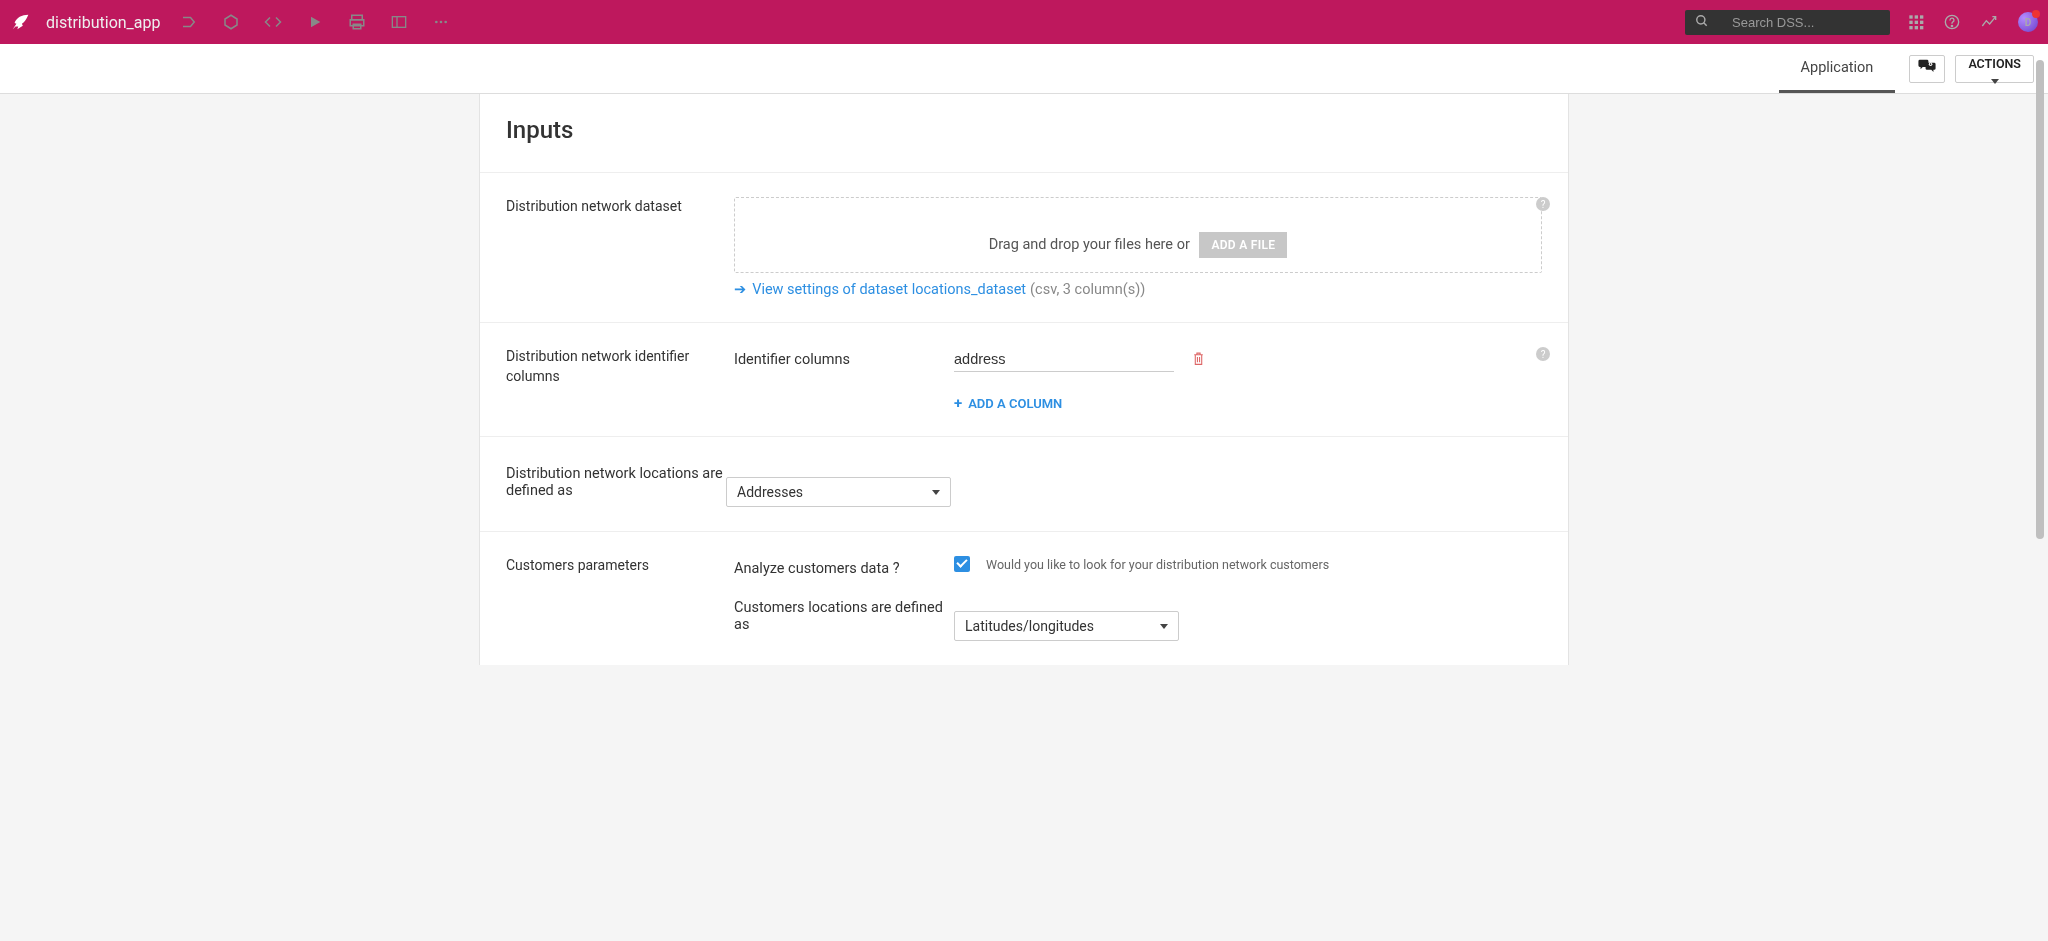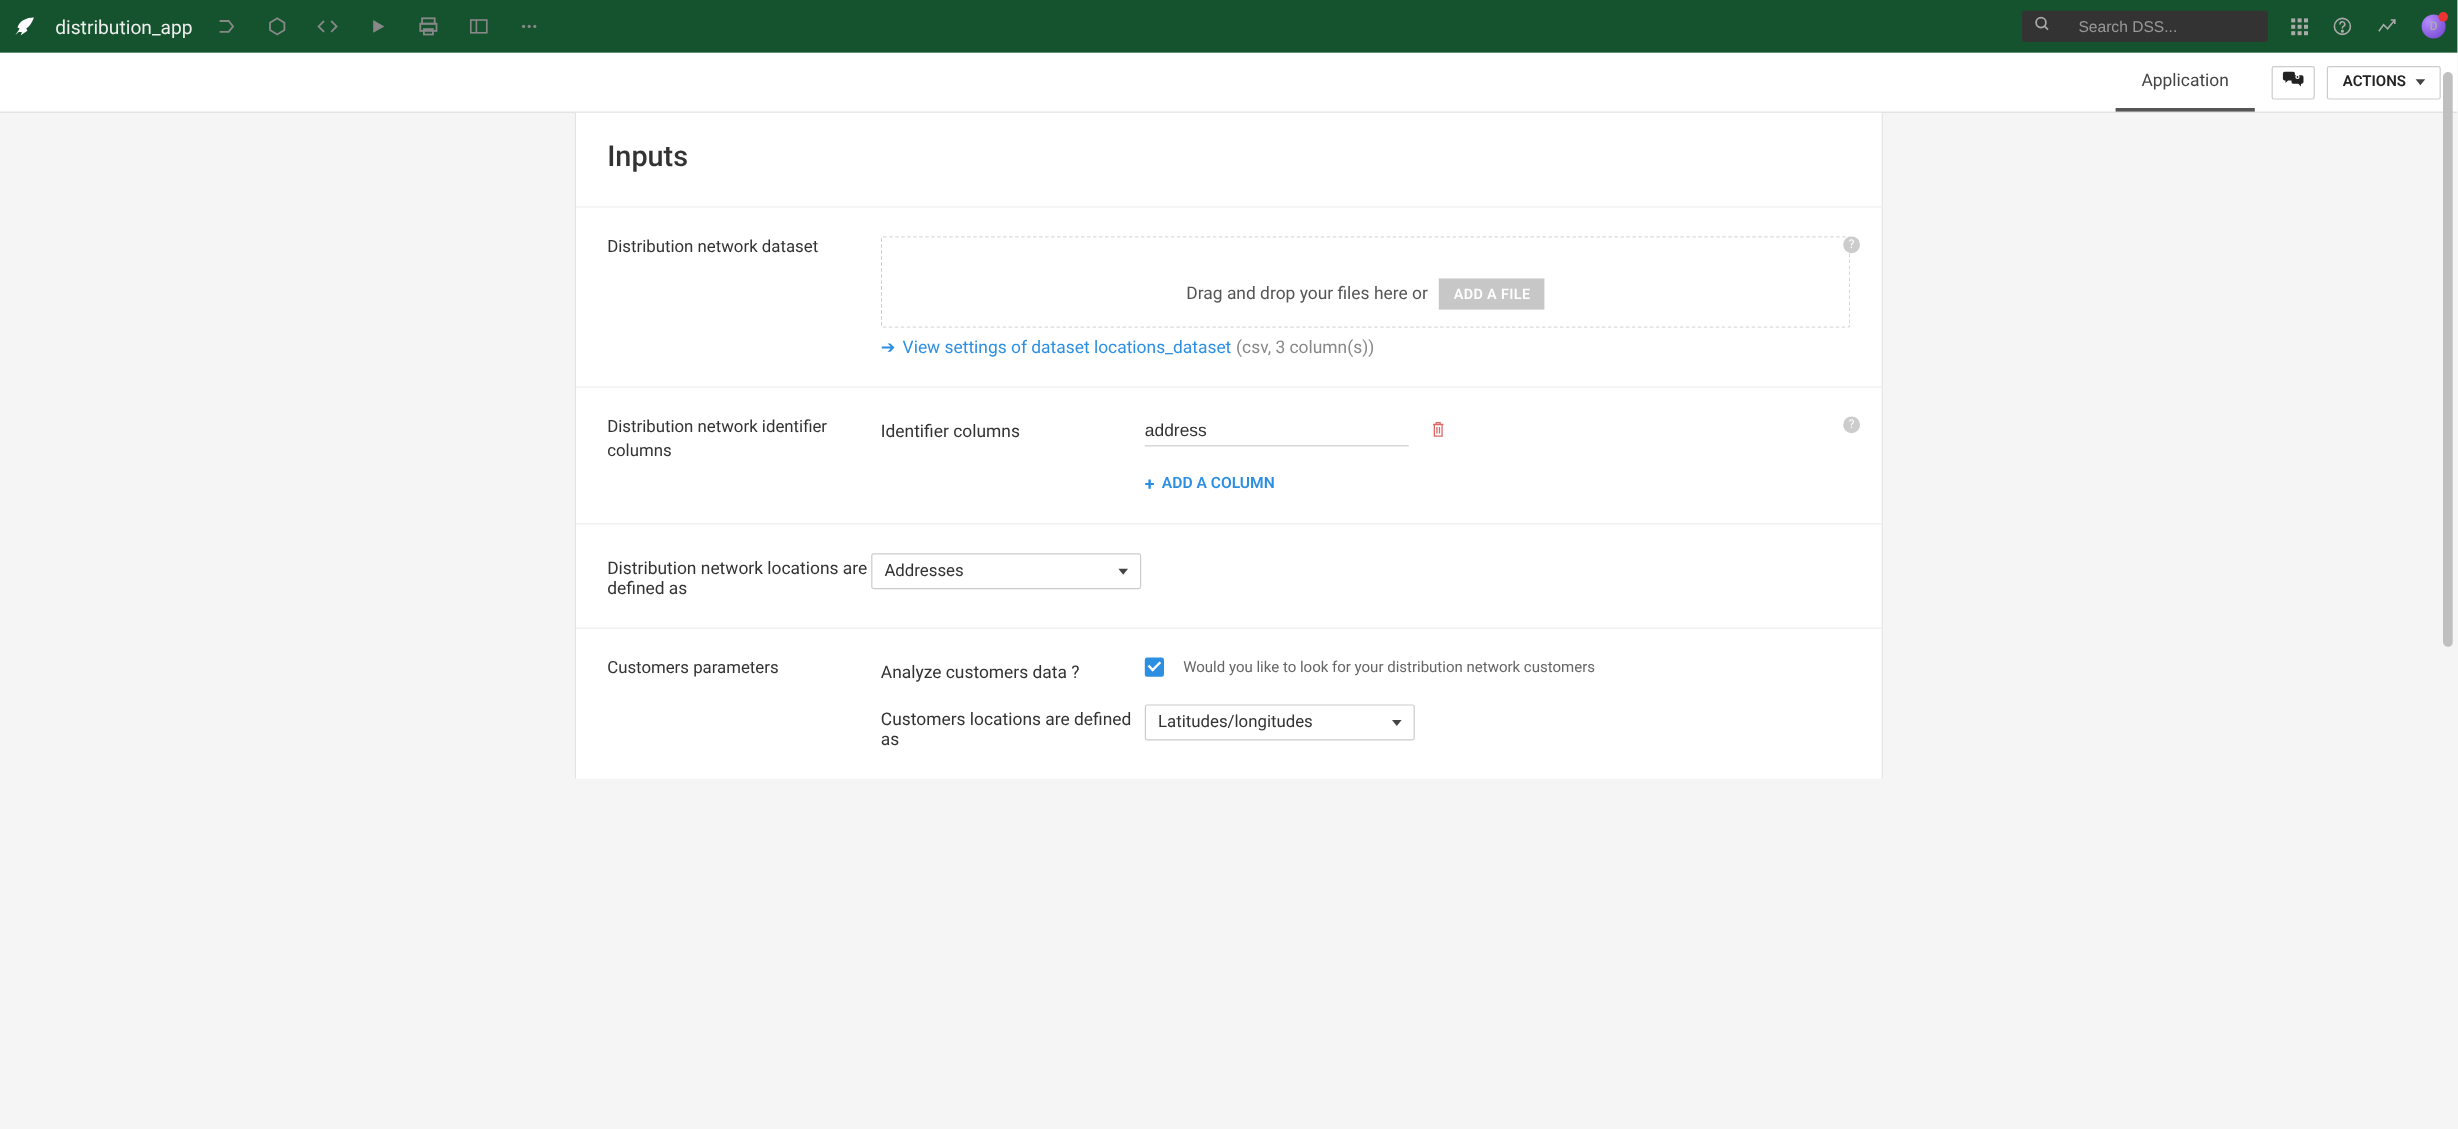--- a/index.html
+++ b/index.html
@@ -4,21 +4,21 @@
 <style>
 * { box-sizing: border-box; margin: 0; padding: 0; }
 body {
   font-family: -apple-system, BlinkMacSystemFont, "Segoe UI", Roboto, "Helvetica Neue", Arial, sans-serif;
   background: #f5f5f5;
   color: #222;
   font-size: 13px;
 }
 
 .topbar {
-  background: #14532d;
+  background: #be185d;
   height: 44px;
   display: flex;
   align-items: center;
   padding: 0 10px;
   color: #bbb;
 }
 .topbar .logo svg { display:block; }
 .topbar .project-name {
   color: #eee;
   font-size: 16px;
@@ -70,21 +70,21 @@
 .tab{
   display:flex; align-items:center; padding:0 22px; color:#666; font-size:14.5px;
 }
 .tab.active{color:#444; border-bottom:3px solid #555;}
 .chat-btn{
   border:1px solid #ccc; border-radius:2px; height:28px; width:36px;
   display:flex; align-items:center; justify-content:center; margin-left:14px;
 }
 .actions-btn{
   border:1px solid #ccc; border-radius:2px; height:28px; padding:0 12px;
-  display:flex; align-items:center; gap:8px; margin-left:10px; font-weight:600; font-size:12.5px; color:#222;
+  display:flex; align-items:center; gap:8px; margin-left:10px; font-weight:600; font-size:12.5px; color:#222;flex-direction:column;
 }
 .caret-down{
   width:0;height:0;border-left:4px solid transparent;border-right:4px solid transparent;border-top:5px solid #444;
 }
 
 
 .main{
   display:flex; justify-content:center;
 }
 .panel{
@@ -131,21 +131,21 @@
 }
 .input-row{display:flex; align-items:center; gap:18px;}
 .trash{color:#d66; cursor:pointer;}
 .add-col{color:#2d8fe2; font-weight:600; font-size:13px; margin-top:22px; display:flex; align-items:center; gap:6px; cursor:pointer;}
 .plus{font-weight:700; font-size:15px;}
 
 .select{
   border:1px solid #ccc; border-radius:2px;
   width:225px; height:30px;
   display:flex; align-items:center; justify-content:space-between;
-  padding:0 10px; font-size:14px; color:#333;
+  padding:0 10px; font-size:14px; color:#333;margin-top:16px;
 }
 
 .checkbox{
   appearance:none; width:16px; height:16px; background:#2d8fe2; border-radius:2px;
   position:relative; flex-shrink:0;
 }
 .checkbox::after{
   content:""; position:absolute; left:5px; top:1px; width:4px; height:8px;
   border:solid #fff; border-width:0 2px 2px 0; transform:rotate(45deg);
 }

